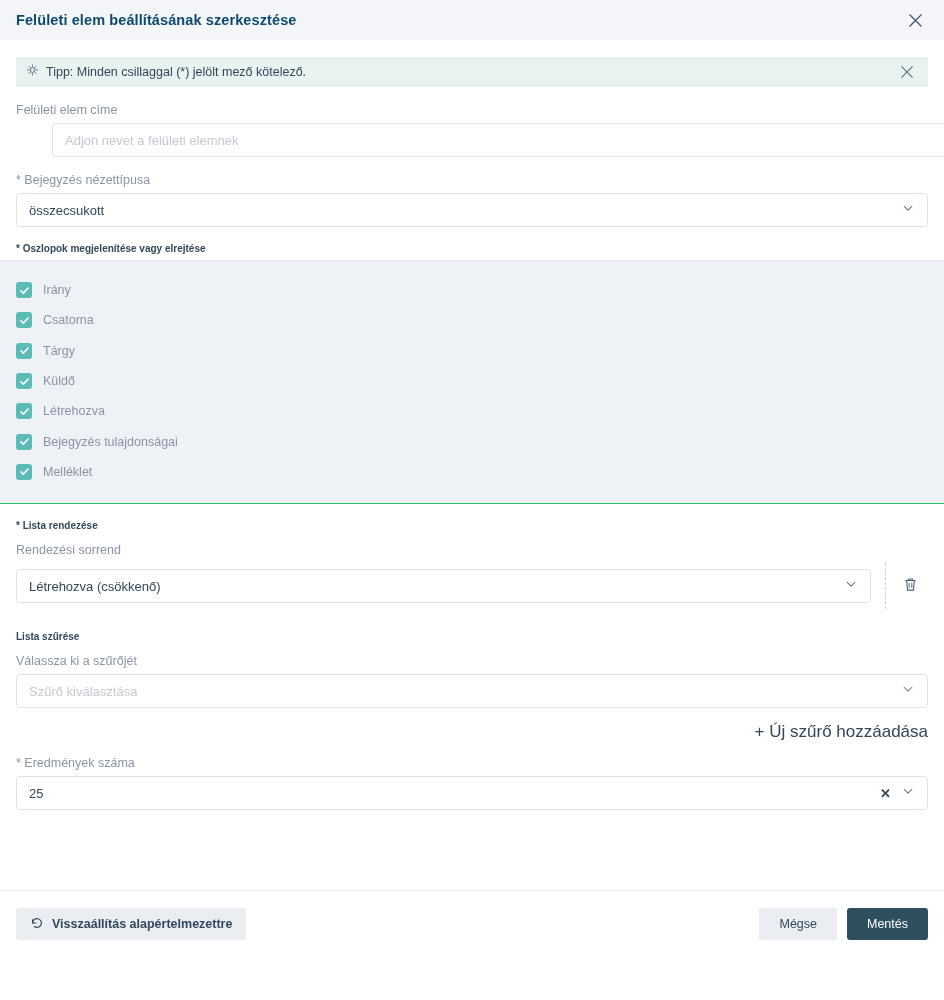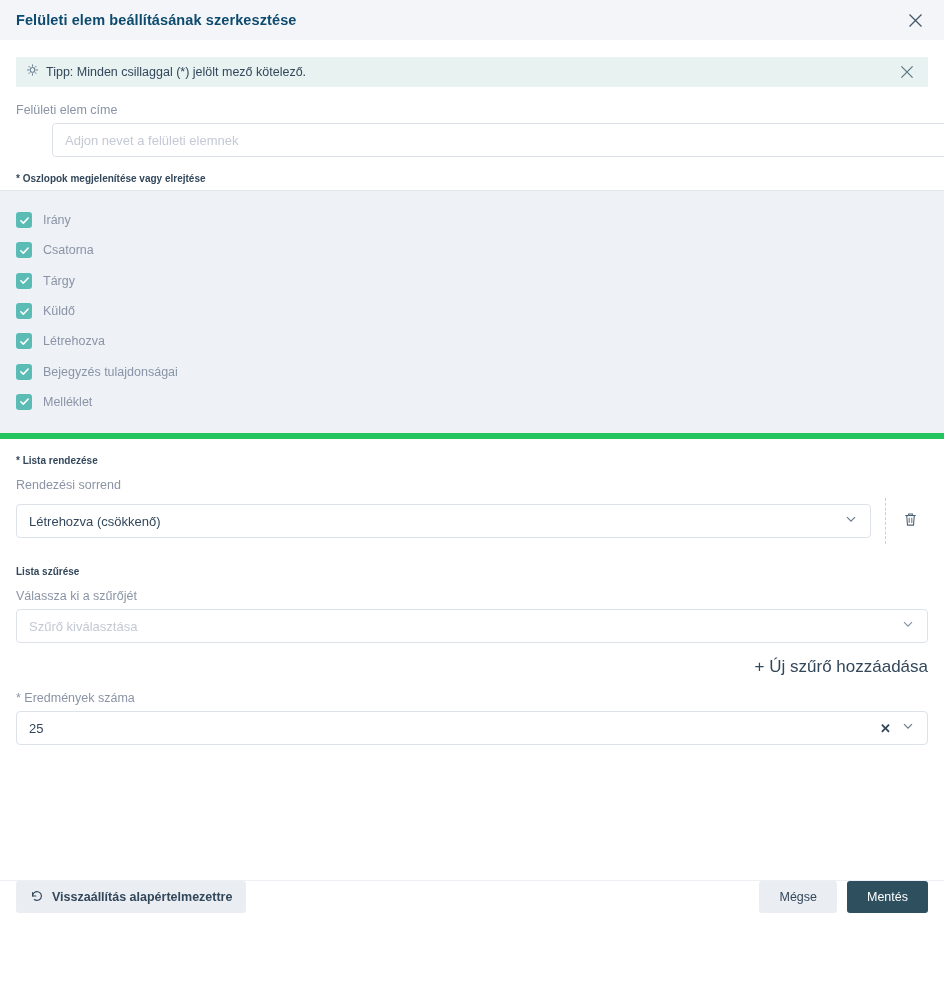--- a/index.html
+++ b/index.html
@@ -143,21 +143,21 @@
     display: flex;
     align-items: center;
     gap: 10px;
   }
 
   
   .checkbox-panel {
     margin-top: 1px;
     background: #eef1f6;
     border-top: 1px solid #e1e5ec;
-    border-bottom: 6px solid #22c55e;
+    border-bottom: 1px solid #22c55e;
     padding: 14px 0 16px 0;
   }
   .checkbox-row {
     display: flex;
     align-items: center;
     gap: 11px;
     padding: 0 16px;
     height: 30.3px;
     cursor: pointer;
   }
@@ -222,24 +222,24 @@
     color: #33475b;
     cursor: pointer;
     line-height: 1;
   }
 
   
   .dialog-footer {
     position: absolute;
     left: 0;
     right: 0;
-    bottom: 70px;
+    bottom: 60px;
     height: 50px;
     display: flex;
-    align-items: flex-start;
+    align-items: flex-end;
     justify-content: space-between;
     padding: 0 16px;
     box-sizing: border-box;
     border-top: 1px solid #eceff3;
     background: #ffffff;
   }
   .btn {
     border: none;
     border-radius: 3px;
     font-family: "Liberation Sans", sans-serif;
@@ -307,20 +307,31 @@
           </svg>
         </span>
       </div>
     </div>
 
     <div class="field-block">
       <label class="field-label">Felületi elem címe</label>
       <input class="text-input" type="text" placeholder="Adjon nevet a felületi elemnek" style="">
     </div>
 
+    <div class="field-block">
+      <label class="field-label">* Bejegyzés nézettípusa</label>
+      <div class="select-box">
+        <span class="select-value">összecsukott</span>
+        <span>
+          <svg width="14" height="14" viewBox="0 0 14 14">
+            <path d="M3 5.2 L7 9.2 L11 5.2" stroke="#6b7b8d" stroke-width="1.2" fill="none"></path>
+          </svg>
+        </span>
+      </div>
+    </div>
 
     <div class="field-block">
       <label class="field-label section-strong">* Oszlopok megjelenítése vagy elrejtése</label>
     </div>
     <div class="checkbox-panel">
       <div class="checkbox-row">
         <span class="cb">
           <svg width="11" height="11" viewBox="0 0 12 12">
               <path d="M2 6.3 L4.7 8.9 L10 3.3" stroke="#ffffff" stroke-width="1.7" fill="none" stroke-linecap="round" stroke-linejoin="round"></path>
             </svg>

